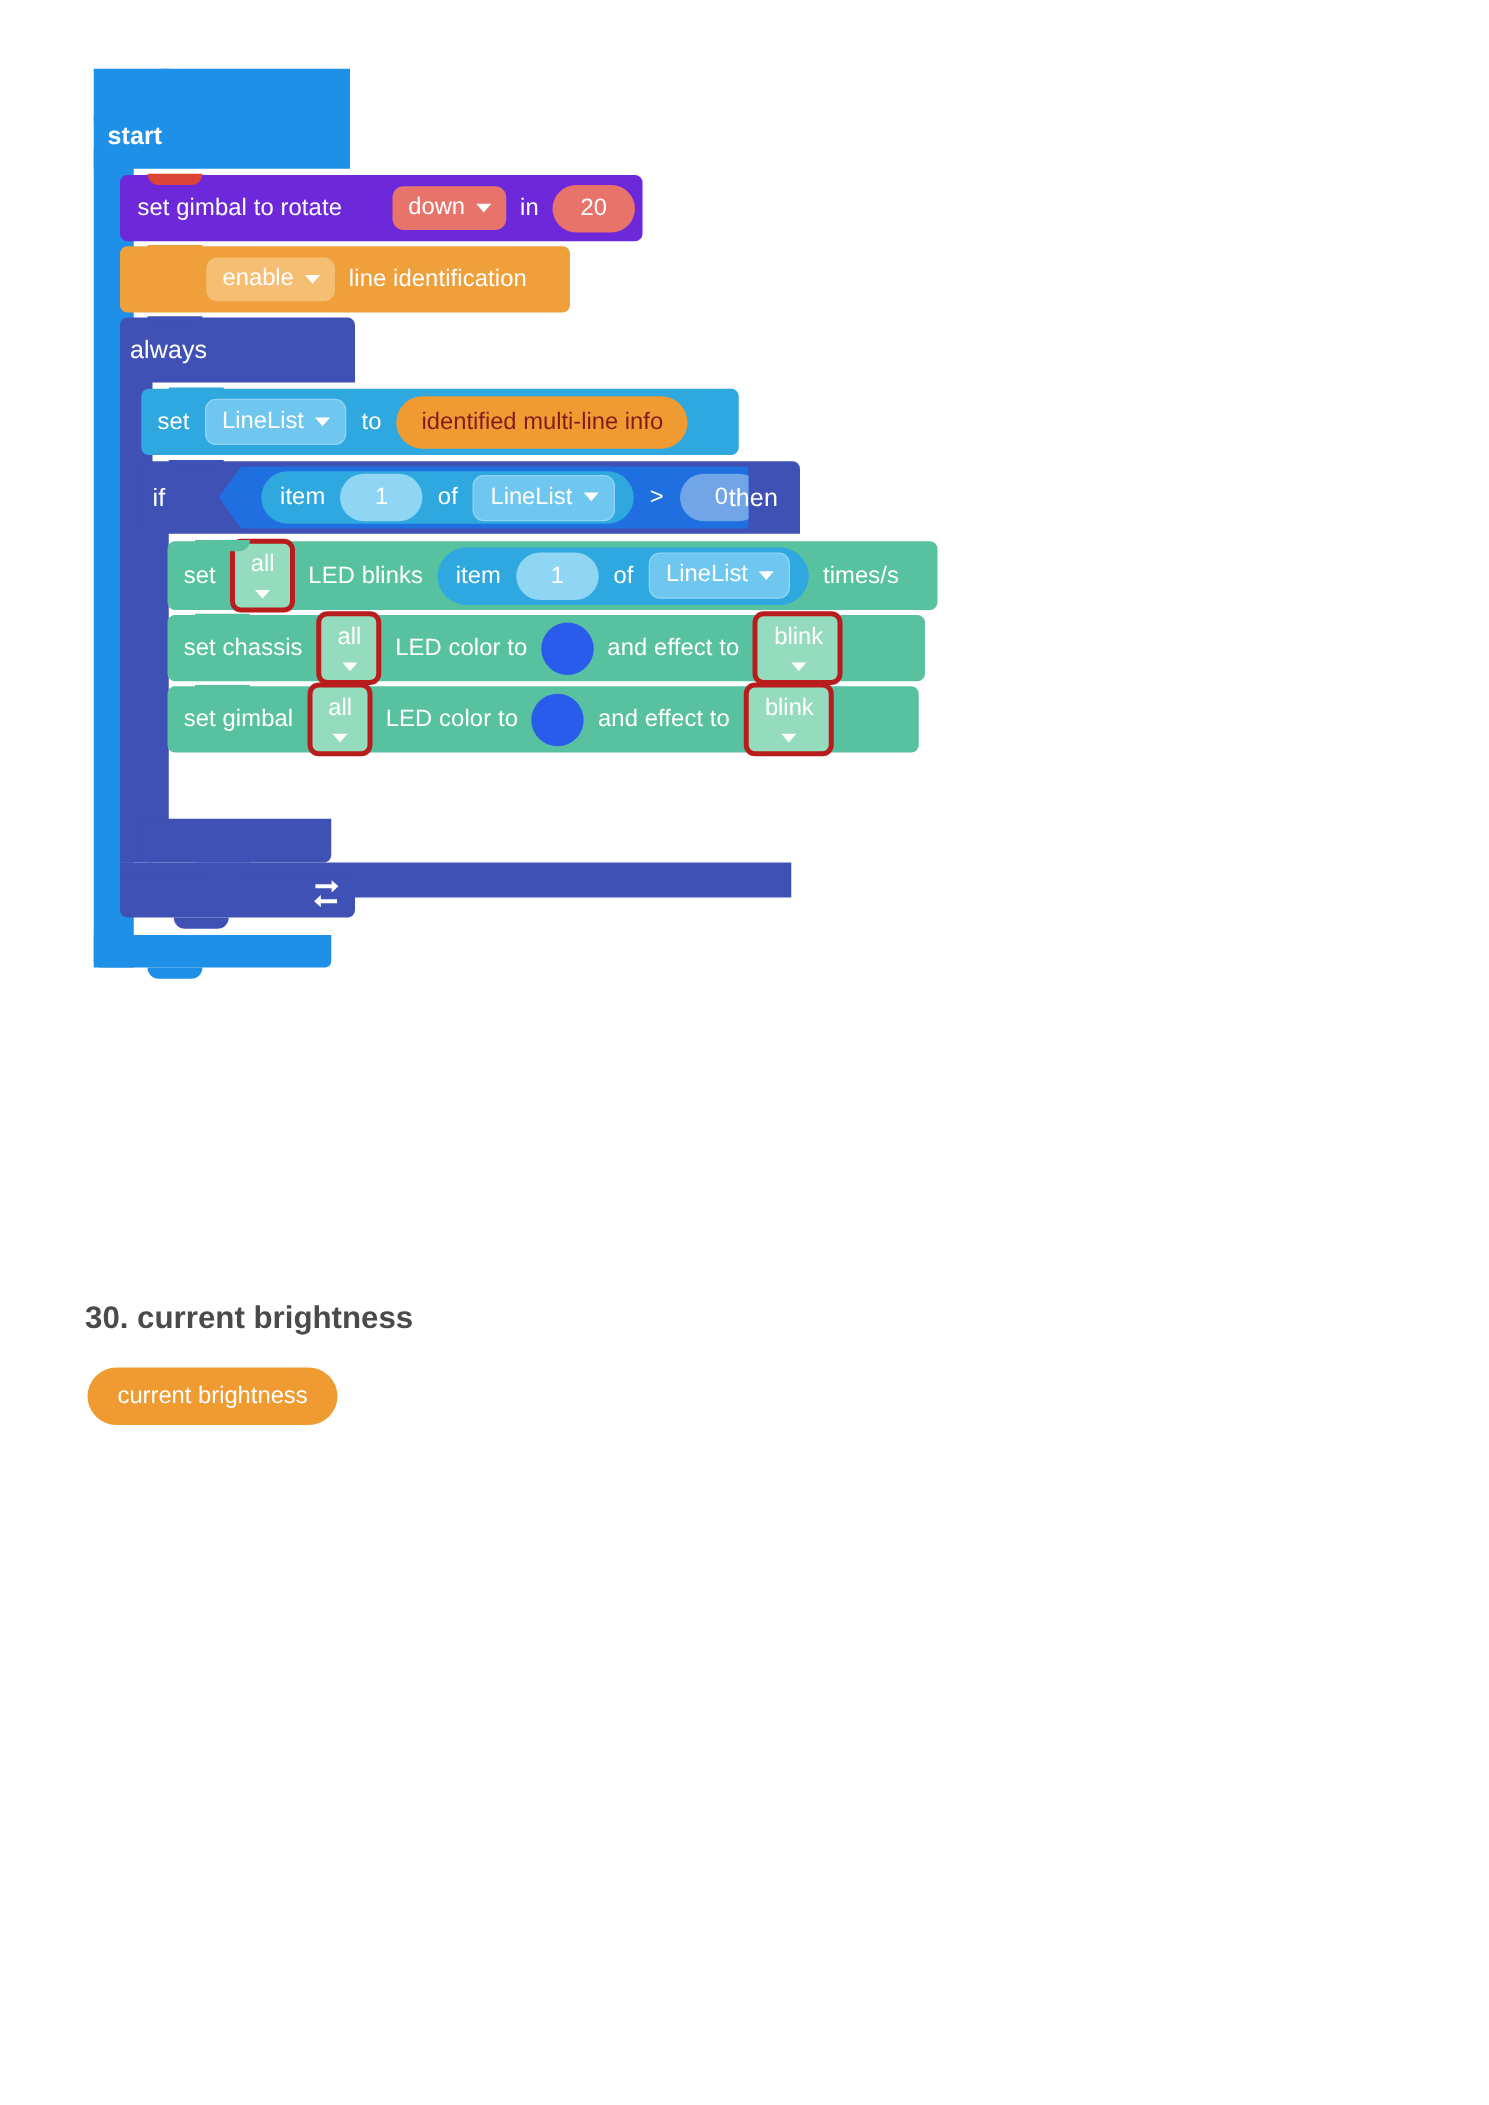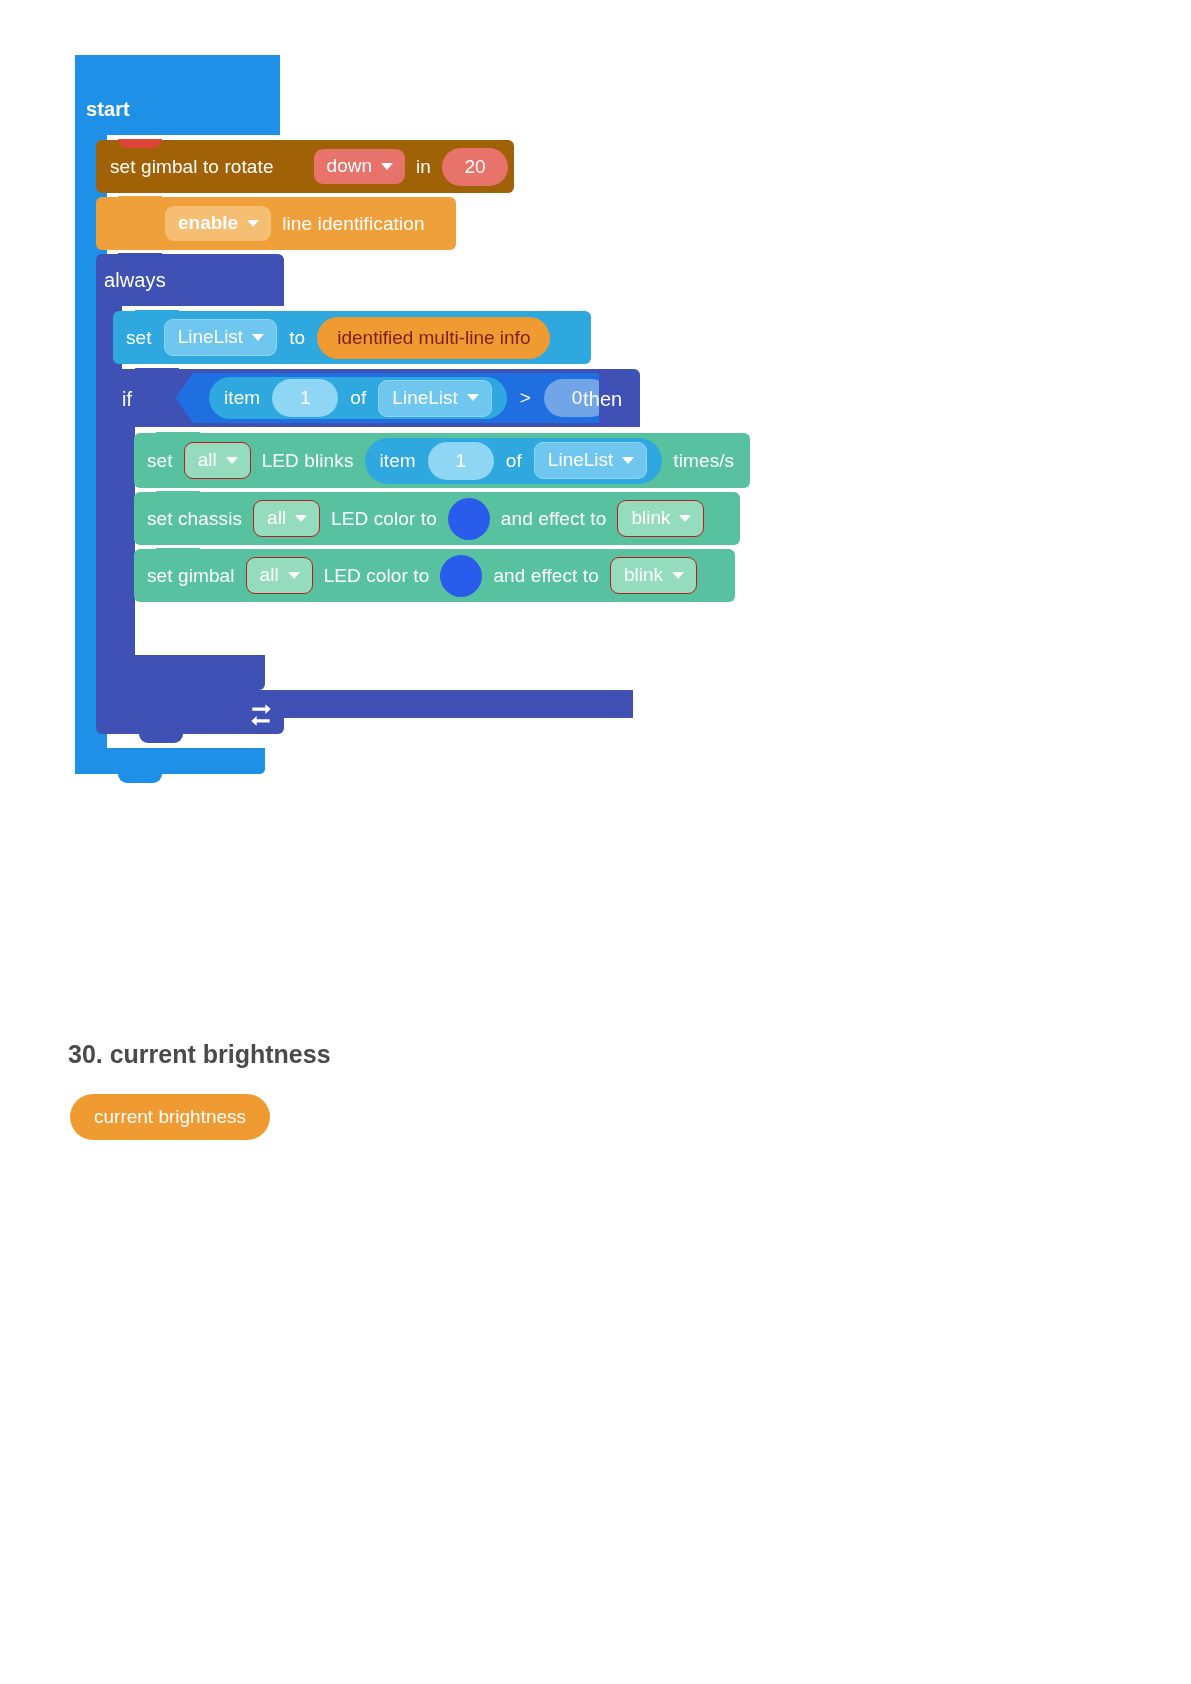--- a/index.html
+++ b/index.html
@@ -9,23 +9,23 @@
 
   
   .lbl{color:#ffffff;font-size:19px;font-weight:400;white-space:nowrap;letter-spacing:.1px;}
 
   
   .dd{display:inline-flex;align-items:center;gap:9px;border-radius:9px;padding:6px 12px 7px 13px;
       font-size:19px;color:#fff;white-space:nowrap;}
   .dd .car{width:0;height:0;border-left:6px solid transparent;border-right:6px solid transparent;
            border-top:7px solid #ffffff;display:inline-block;}
   .dd-red{background:#E8736A;margin-left:29px;}
-  .dd-orange{background:#F5BE72;font-weight:bold;}
+  .dd-orange{background:#F5BE72;}
   .dd-lblue{background:#6FC7F0;border:1px solid #8FD6F5;}
-  .dd-green{background:#95DBBE;border:1px solid #b91c1c;}
+  .dd-green{background:#95DBBE;border:4px solid #b91c1c;flex-direction:column;}
 
   
   .num{display:inline-flex;align-items:center;justify-content:center;border-radius:999px;
        min-width:42px;height:38px;padding:0 12px;font-size:19px;color:#fff;}
   .num-red{background:#E8736A;}
   .num-blue{background:#72A5E8;}
   .num-lblue{background:#8FD6F5;}
   .num-purple{background:#9A9ED8;}
 
   
@@ -38,21 +38,21 @@
   #start-label{position:absolute;left:86px;top:98px;font-size:20px;color:#fff;font-weight:bold;}
 
   
   #start-spine{position:absolute;left:75px;top:120px;width:32px;height:654px;background:#1E90E8;}
   #start-foot{position:absolute;left:75px;top:748px;width:190px;height:26px;background:#1E90E8;
         border-bottom-left-radius:5px;border-bottom-right-radius:5px;}
   #start-foot-notch{position:absolute;left:118px;top:774px;width:44px;height:9px;background:#1E90E8;
         border-bottom-left-radius:9px;border-bottom-right-radius:9px;}
 
   
-  #gimbal-rotate{position:absolute;left:96px;top:140px;width:390px;height:53px;background:#a16207;
+  #gimbal-rotate{position:absolute;left:96px;top:140px;width:390px;height:53px;background:#6d28d9;
         border-radius:6px;display:flex;align-items:center;padding:0 14px;gap:11px;}
   #gimbal-rotate .notch{position:absolute;left:22px;top:-1px;width:44px;height:9px;background:#DB4437;
         border-bottom-left-radius:9px;border-bottom-right-radius:9px;}
 
   
   #line-ident{position:absolute;left:96px;top:197px;width:332px;height:53px;background:#EFA03B;
         border-radius:6px;display:flex;align-items:center;padding:0 14px;gap:11px;}
   #line-ident .notch{position:absolute;left:22px;top:-1px;width:44px;height:9px;background:#EFA03B;
         border-bottom-left-radius:9px;border-bottom-right-radius:9px;}
   #line-ident .pad{width:44px;}

